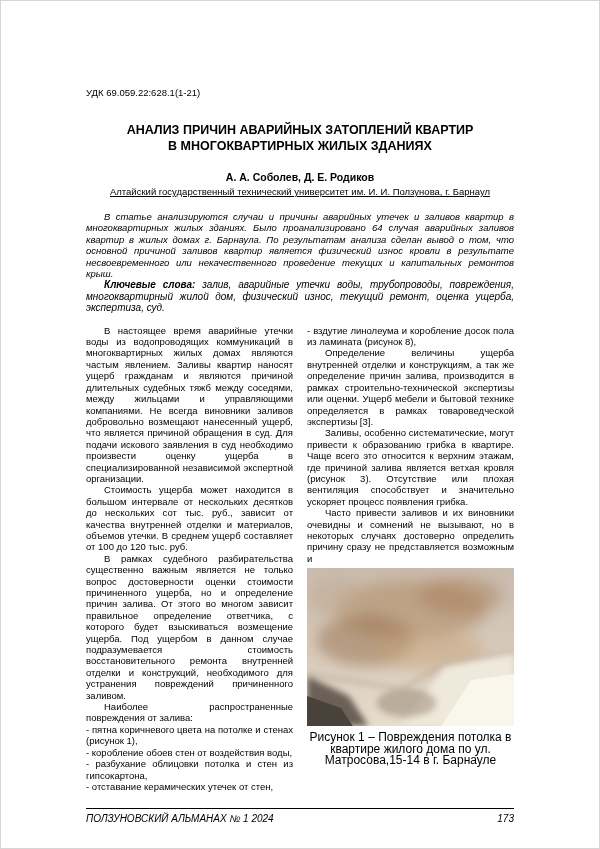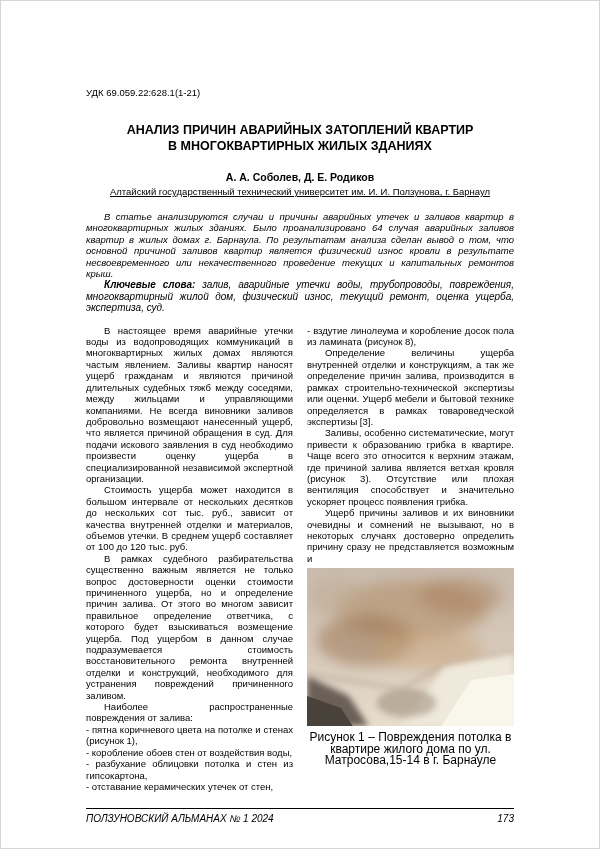--- a/index.html
+++ b/index.html
@@ -74,21 +74,21 @@
       <p class="li">- пятна коричневого цвета на потолке и стенах (рисунок 1),</p>
       <p class="li">- коробление обоев стен от воздействия воды,</p>
       <p class="li">- разбухание облицовки потолка и стен из гипсокартона,</p>
       <p class="li">- отставание керамических утечек от стен,</p>
     </div>
 
     <div class="col">
       <p class="li">- вздутие линолеума и коробление досок пола из ламината (рисунок 8),</p>
       <p class="p">Определение величины ущерба внутренней отделки и конструкциям, а так же определение причин залива, производится в рамках строительно-технической экспертизы или оценки. Ущерб мебели и бытовой технике определяется в рамках товароведческой экспертизы [3].</p>
       <p class="p">Заливы, особенно систематические, могут привести к образованию грибка в квартире. Чаще всего это относится к верхним этажам, где причиной залива является ветхая кровля (рисунок 3). Отсутствие или плохая вентиляция способствует и значительно ускоряет процесс появления грибка.</p>
-      <p class="p">Ущерб причины заливов и их виновники очевидны и сомнений не вызывают, но в некоторых случаях достоверно определить причину сразу не представляется возможным и</p>
+      <p class="p">Часто привести заливов и их виновники очевидны и сомнений не вызывают, но в некоторых случаях достоверно определить причину сразу не представляется возможным и</p>
 
       <div class="figure-block">
         <svg class="photo" viewBox="0 0 208 158" preserveAspectRatio="none" xmlns="http://www.w3.org/2000/svg">
           <defs>
             <linearGradient id="ceilGrad" x1="0" y1="0" x2="0" y2="1">
               <stop offset="0" stop-color="#c9bbae"></stop>
               <stop offset="0.55" stop-color="#d8cabb"></stop>
               <stop offset="1" stop-color="#e7ddcd"></stop>
             </linearGradient>
             <filter id="blurBig" x="-50%" y="-50%" width="200%" height="200%">

